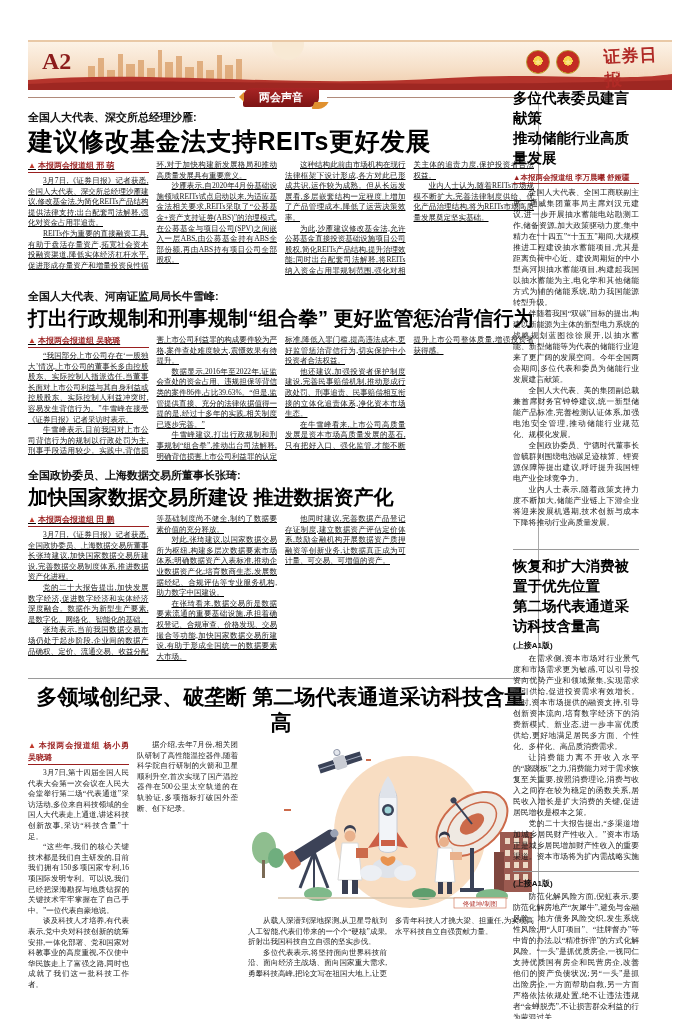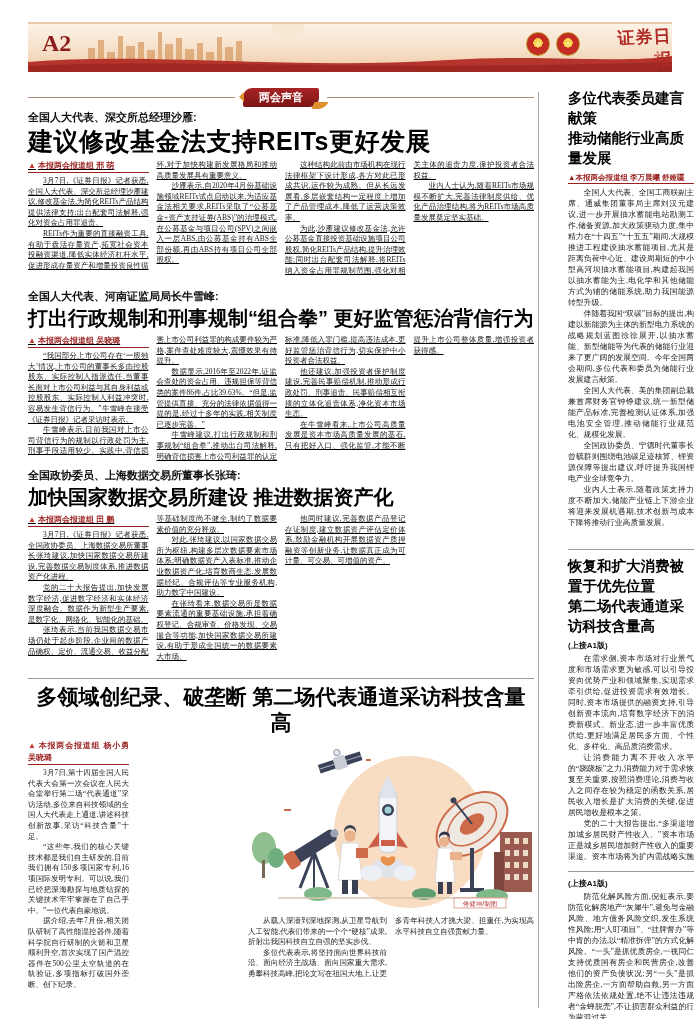--- a/index.html
+++ b/index.html
@@ -1,41 +1,41 @@
 <!DOCTYPE html>
 <html><head>
 <meta charset="utf-8">
 <style>
   * { box-sizing: border-box; margin: 0; padding: 0; }
   html,body { background:#ffffff; }
   body { font-family: "Liberation Serif", serif; }
   .page { position: relative; width: 699px; height: 1024px; background:#fff; overflow: hidden; }
 
   
-  .banner { position:absolute; left:28px; top:22px; width:644px; height:50px;text-align:right; }
+  .banner { position:absolute; left:28px; top:40px; width:644px; height:50px; }
   .banner svg { position:absolute; inset:0; }
   .banner .edition { position:absolute; left:14px; top:8px; font-size:24px; font-weight:bold; color:#8c1c1c; font-family:"Liberation Serif",serif; }
   .banner .title { position:absolute; left:230px; top:6px; display:flex; align-items:baseline; gap:4px; color:#9e1a20; }
   .t-year { font-size:30px; font-weight:900; font-style:italic; font-family:"Liberation Sans",sans-serif; letter-spacing:-1px; }
   .t-scope { font-size:12px; font-weight:900; }
   .t-main { font-size:24px; font-weight:900; font-family:"Liberation Sans",sans-serif; }
   .t-sub { font-size:13px; font-weight:900; }
   .emblem { position:absolute; top:10px; width:24px; height:24px; border-radius:50%;
             background: radial-gradient(circle at 50% 45%, #f6d34b 0 28%, #c32b23 29% 72%, #e8b83a 73% 100%);
             border:1px solid #b89430; display:flex; align-items:center; justify-content:center;
             color:#f9e48a; font-size:9px; line-height:1; }
   .emblem1 { left:498px; } .emblem2 { left:528px; }
   .masthead { position:absolute; left:576px; top:4px; font-size:17px; font-weight:bold; color:#b02a26;
               font-family:"Liberation Serif",serif; transform:rotate(-3deg); letter-spacing:1px; }
   .banner .date { position:absolute; left:574px; top:28px; font-size:6.5px; color:#f7dcc8; letter-spacing:0.5px; }
 
   
   .main { position:absolute; left:28px; top:88px; width:506px; }
   .vdivider { position:absolute; left:538px; top:92px; width:1px; height:916px; background:#a9a9a9; }
-  .rightcol { position:absolute; left:568px; top:88px; width:126px; }
+  .rightcol { position:absolute; left:513px; top:88px; width:126px; }
 
   
   .badge-row { display:flex; align-items:center; gap:8px; height:18px; margin-bottom:4px; }
   .badge-row .line { flex:1; height:1px; background:#b08a7a; }
   .badge { position:relative; background:linear-gradient(180deg,#a82424,#7c1414); color:#fff; font-weight:900;
            font-size:11px; font-family:"Liberation Sans",sans-serif; padding:2px 16px; border-radius:9px 2px 9px 2px; }
   .badge::before { content:""; position:absolute; left:-9px; top:4px; border:5px solid transparent; border-right-color:#e0912f; }
   .badge::after { content:""; position:absolute; right:-8px; bottom:-2px; width:14px; height:7px; background:#e0912f; border-radius:0 0 10px 2px; transform:skewX(-25deg); }
 
   
@@ -179,20 +179,21 @@
     </div>
 
     <div class="bottom-art">
       <div class="headline-lg">多领域创纪录、破垄断  第二场代表通道采访科技含量高</div>
       <div class="bottom-row">
         <div class="bottom-left">
           <span class="byline"><span class="tri">▲</span><span>本报两会报道组 杨小勇 吴晓璐</span></span>
           <div>
               <p class="para">3月7日,第十四届全国人民代表大会第一次会议在人民大会堂举行第二场“代表通道”采访活动,多位来自科技领域的全国人大代表走上通道,讲述科技创新故事,采访“科技含量”十足。</p>
               <p class="para">“这些年,我们的核心关键技术都是我们自主研发的,目前我们拥有150多项国家专利,16项国际发明专利。可以说,我们已经把深海勘探与地质钻探的关键技术牢牢掌握在了自己手中。”一位代表自豪地说。</p>
+              <p class="para">谈及科技人才培养,有代表表示,党中央对科技创新的统筹安排,一体化部署、党和国家对科教事业的高度重视,不仅使中华民族走上了富强之路,同时也成就了我们这一批科技工作者。</p>
               <p class="para">据介绍,去年7月份,相关团队研制了高性能温控器件,随着科学院自行研制的火箭和卫星顺利升空,首次实现了国产温控器件在500公里太空轨道的在轨验证,多项指标打破国外垄断、创下纪录。</p>
             </div>
         </div>
         <div class="bottom-right">
           <div class="illus">
             <svg viewBox="0 0 286 172" width="286" height="172">
               <rect width="286" height="172" fill="#ffffff"></rect>
               <circle cx="162" cy="92" r="76" fill="#f8ddc2"></circle>
 
               <g stroke="#cc6a4a" stroke-width="2">

